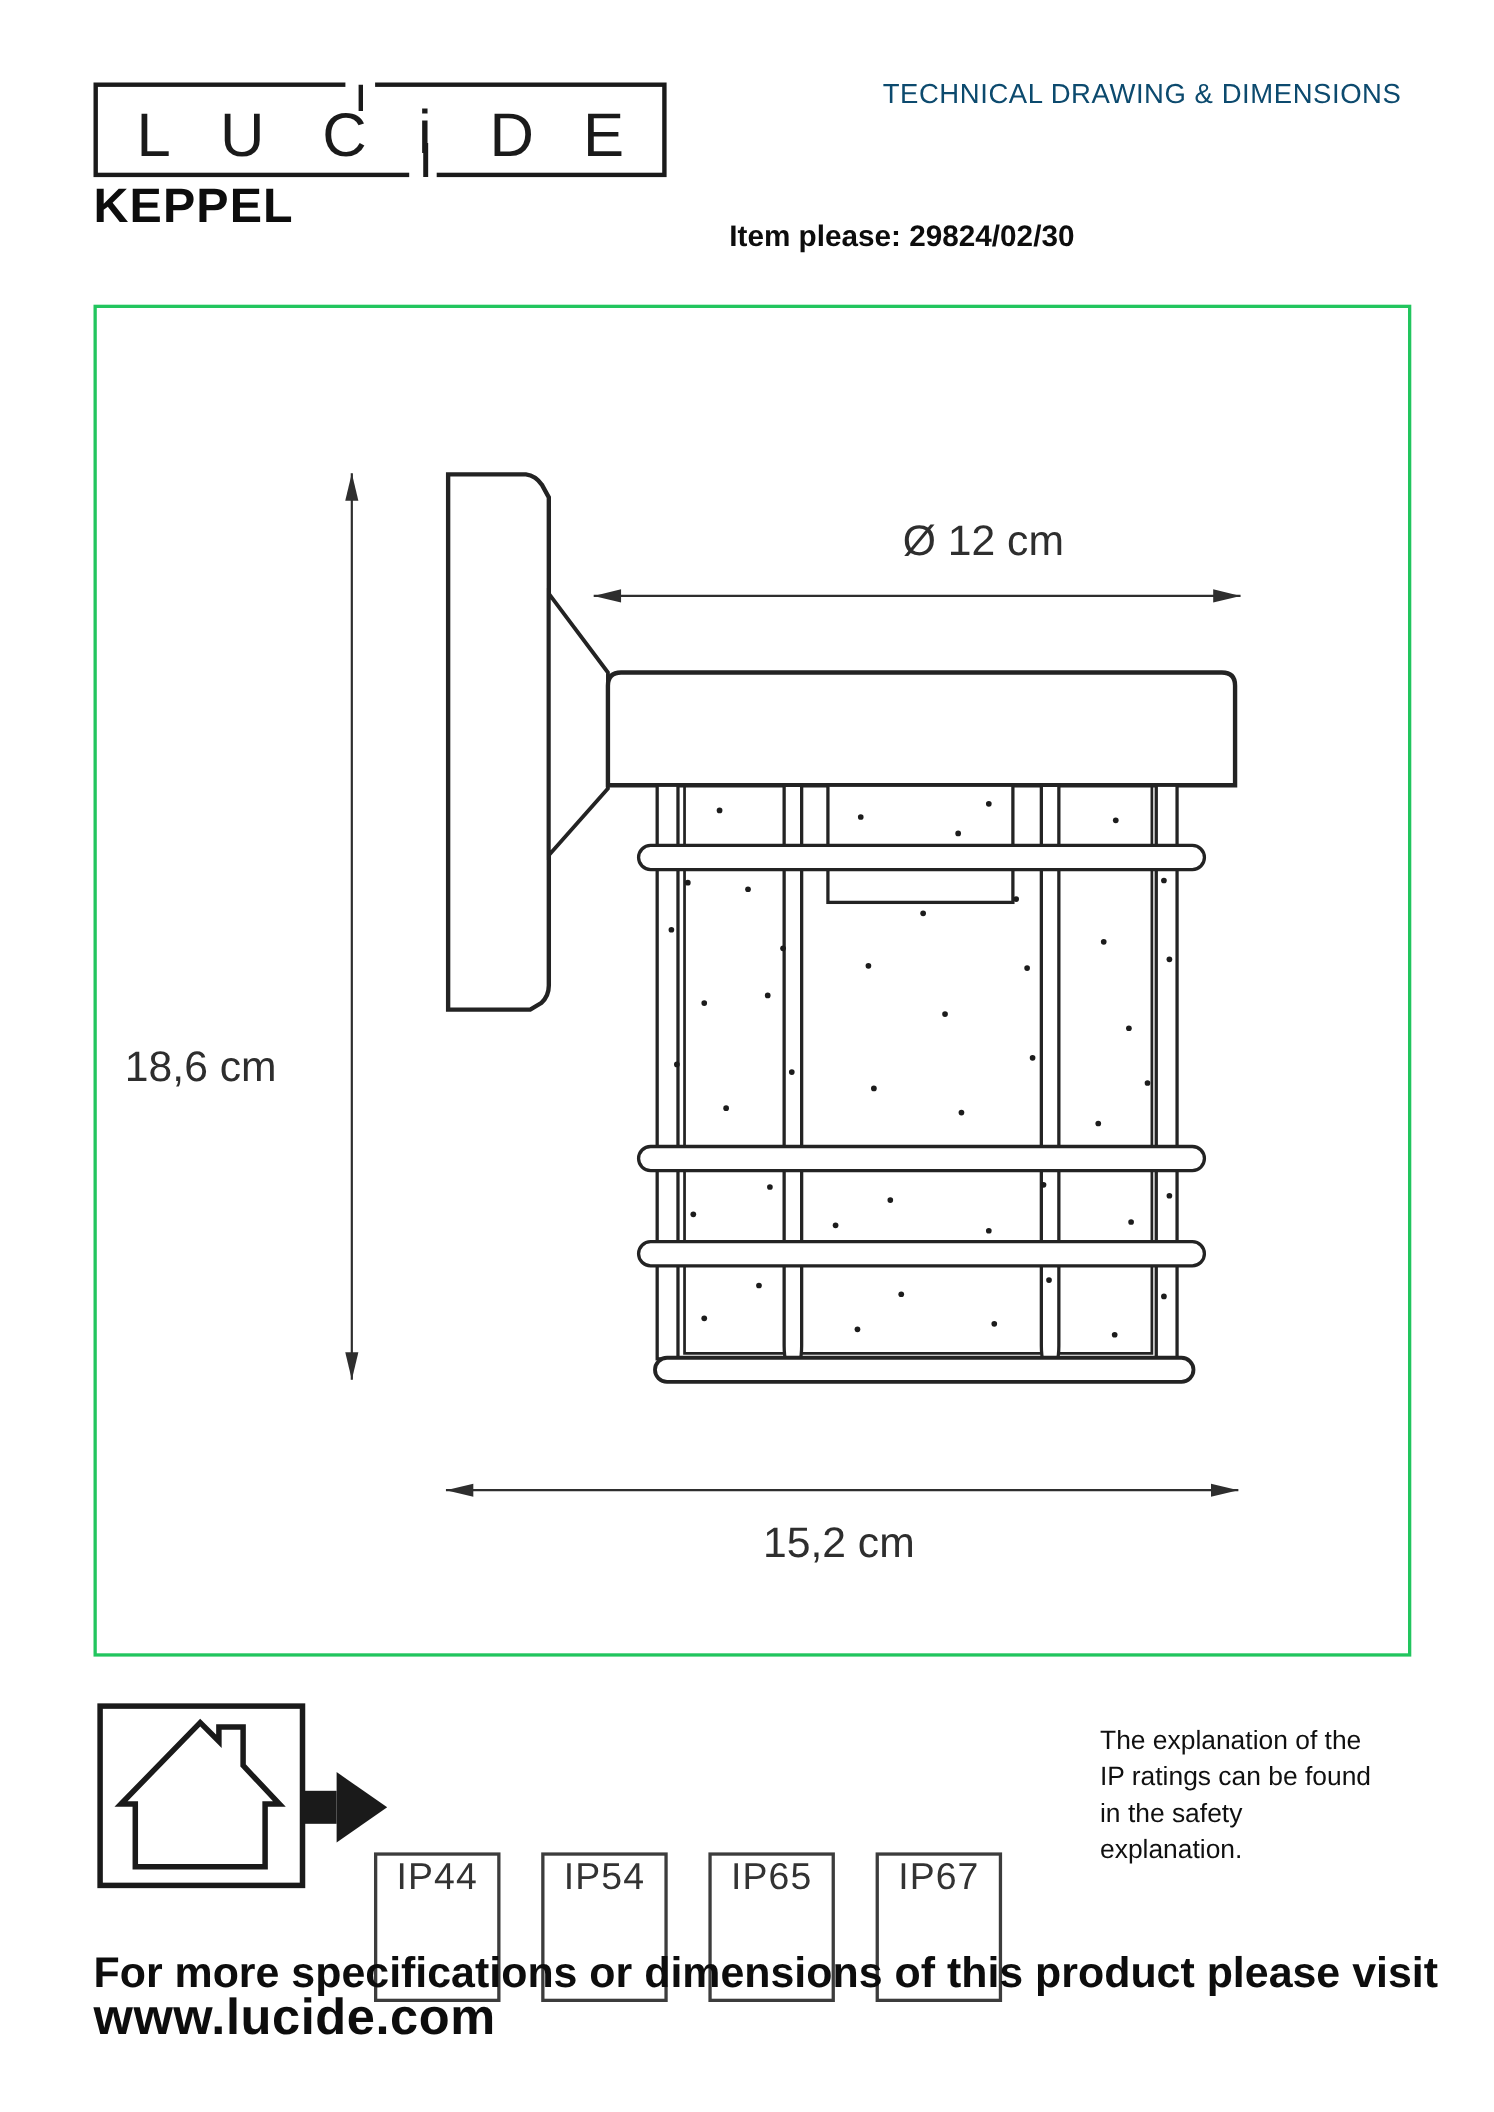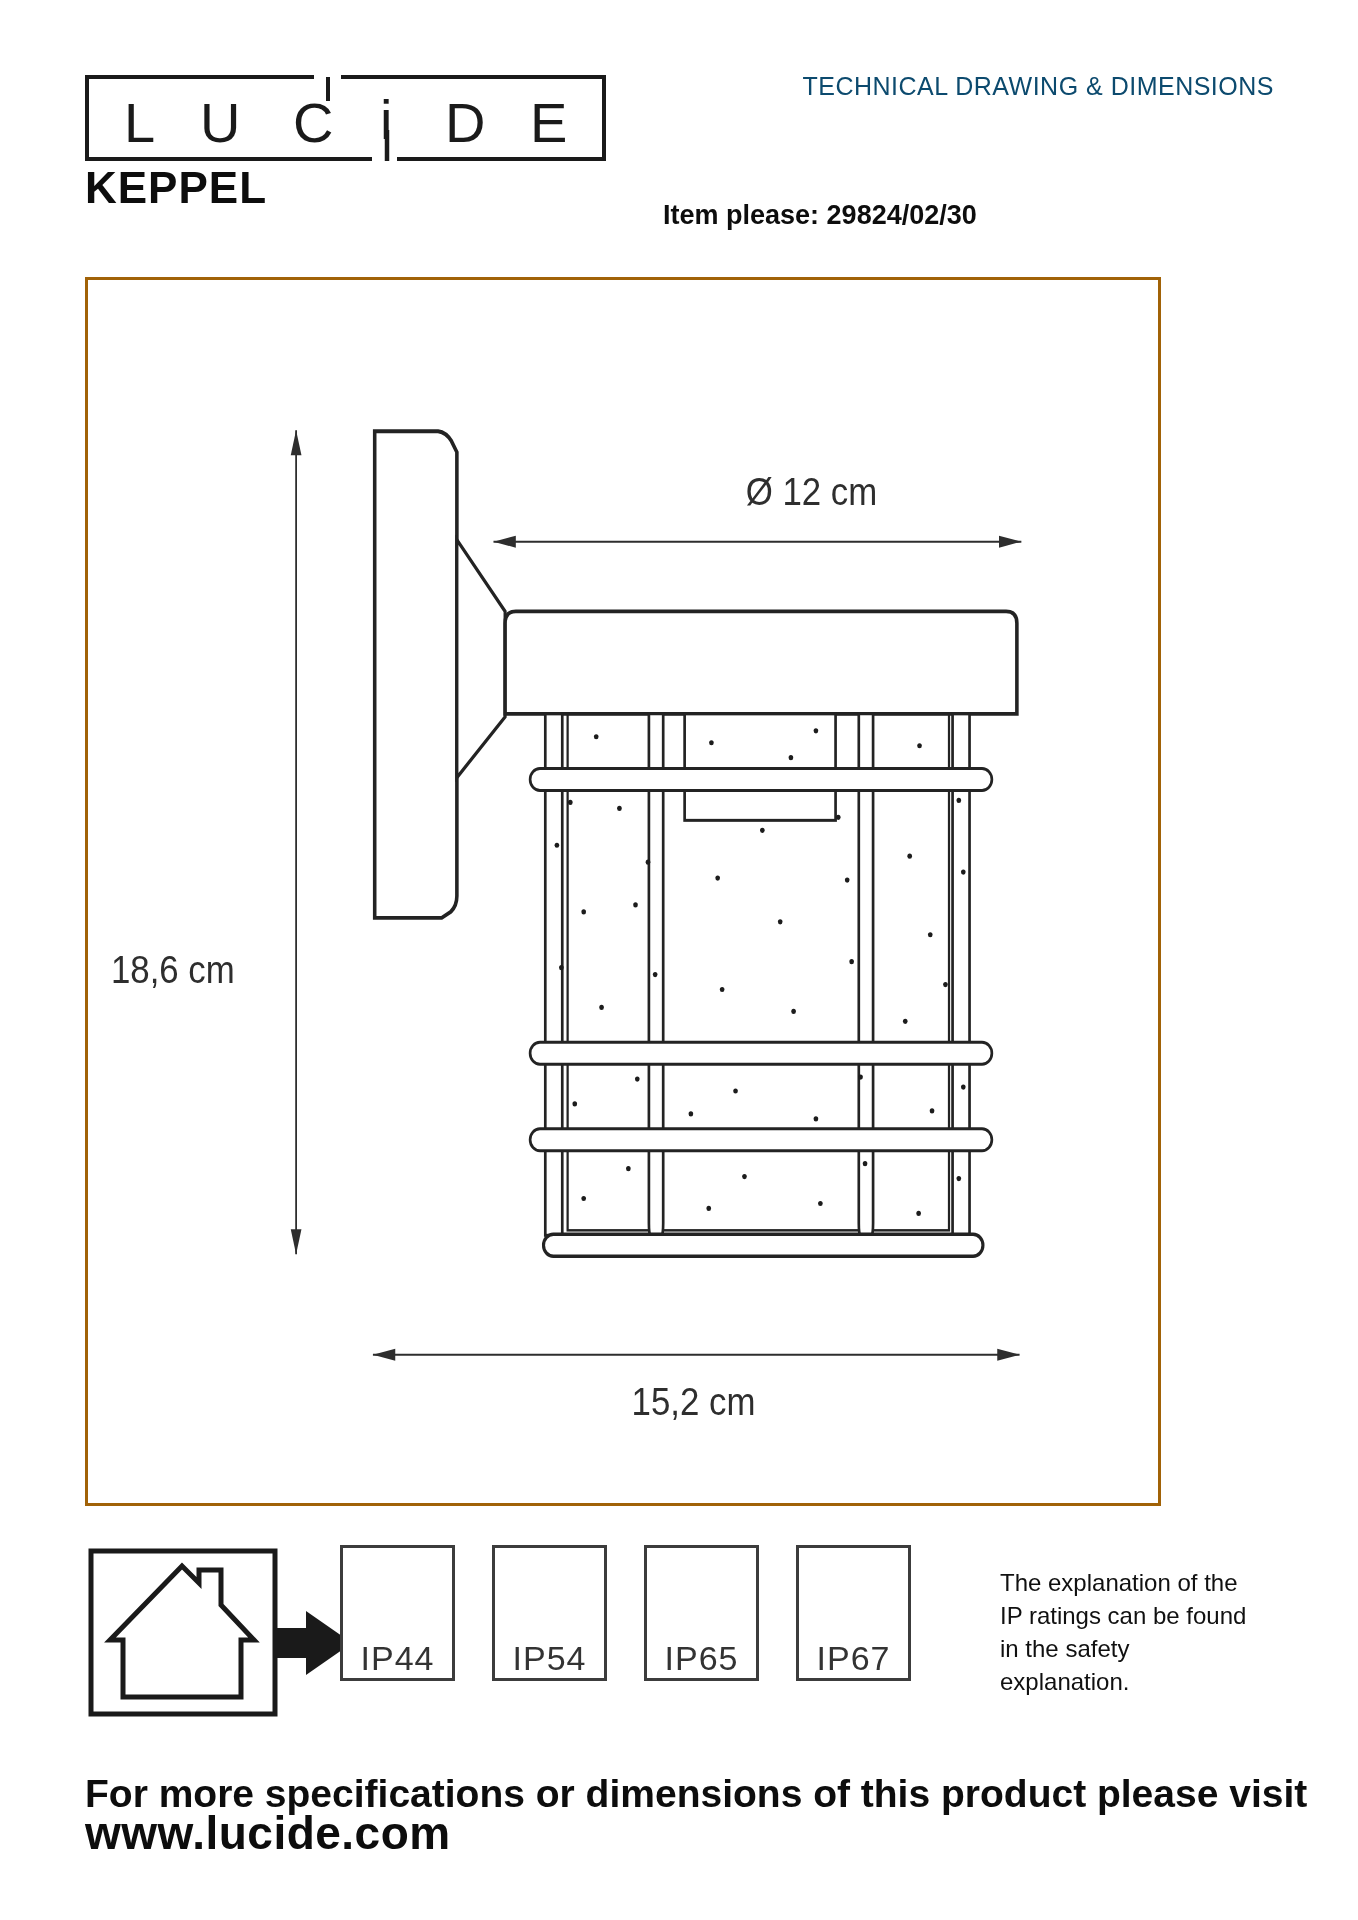--- a/index.html
+++ b/index.html
@@ -8,29 +8,29 @@
   .abs{position:absolute;}
 
   
   #doc-title{top:72px;right:84px;font-size:25px;letter-spacing:.5px;color:#0c4a6e;}
   #product-name{left:85px;top:163px;font-size:44px;font-weight:bold;letter-spacing:1px;color:#0d0d0d;}
   #codes{left:663px;top:198px;font-size:27px;line-height:34px;color:#0d0d0d;}
   #codes .lbl{font-weight:bold;}
   #codes .bold-val{font-weight:bold;}
 
   
-  #drawing-frame{left:85px;top:277px;width:1076px;height:1229px;
-      border:3px solid #a16207;box-sizing:border-box;background:#fff;}
+  #drawing-frame{left:85px;top:277px;width:1198px;height:1229px;
+      border:3px solid #22c55e;box-sizing:border-box;background:#fff;}
   #drawing-frame svg{position:absolute;left:0;top:0;width:100%;height:100%;}
 
   .dim-label{font-size:39px;fill:#2e2e2e;font-family:"Liberation Sans",sans-serif;}
 
   
-  .ip-box{top:1545px;width:115px;height:136px;border:3px solid #3c3c3c;
-      box-sizing:border-box;display:flex;align-items:flex-end;justify-content:center;
+  .ip-box{top:1684px;width:115px;height:136px;border:3px solid #3c3c3c;
+      box-sizing:border-box;display:flex;align-items:flex-start;justify-content:center;
       font-size:34px;letter-spacing:1px;color:#333;background:#fff;}
   #ip-note{left:1000px;top:1566px;font-size:24px;line-height:33px;color:#101010;}
 
   
   #visit-line{left:85px;top:1772px;font-size:39px;font-weight:bold;color:#0d0d0d;}
   #website{left:85px;top:1806px;font-size:46px;font-weight:bold;letter-spacing:.5px;color:#0d0d0d;}
 </style>
 </head>
 <body>
 

